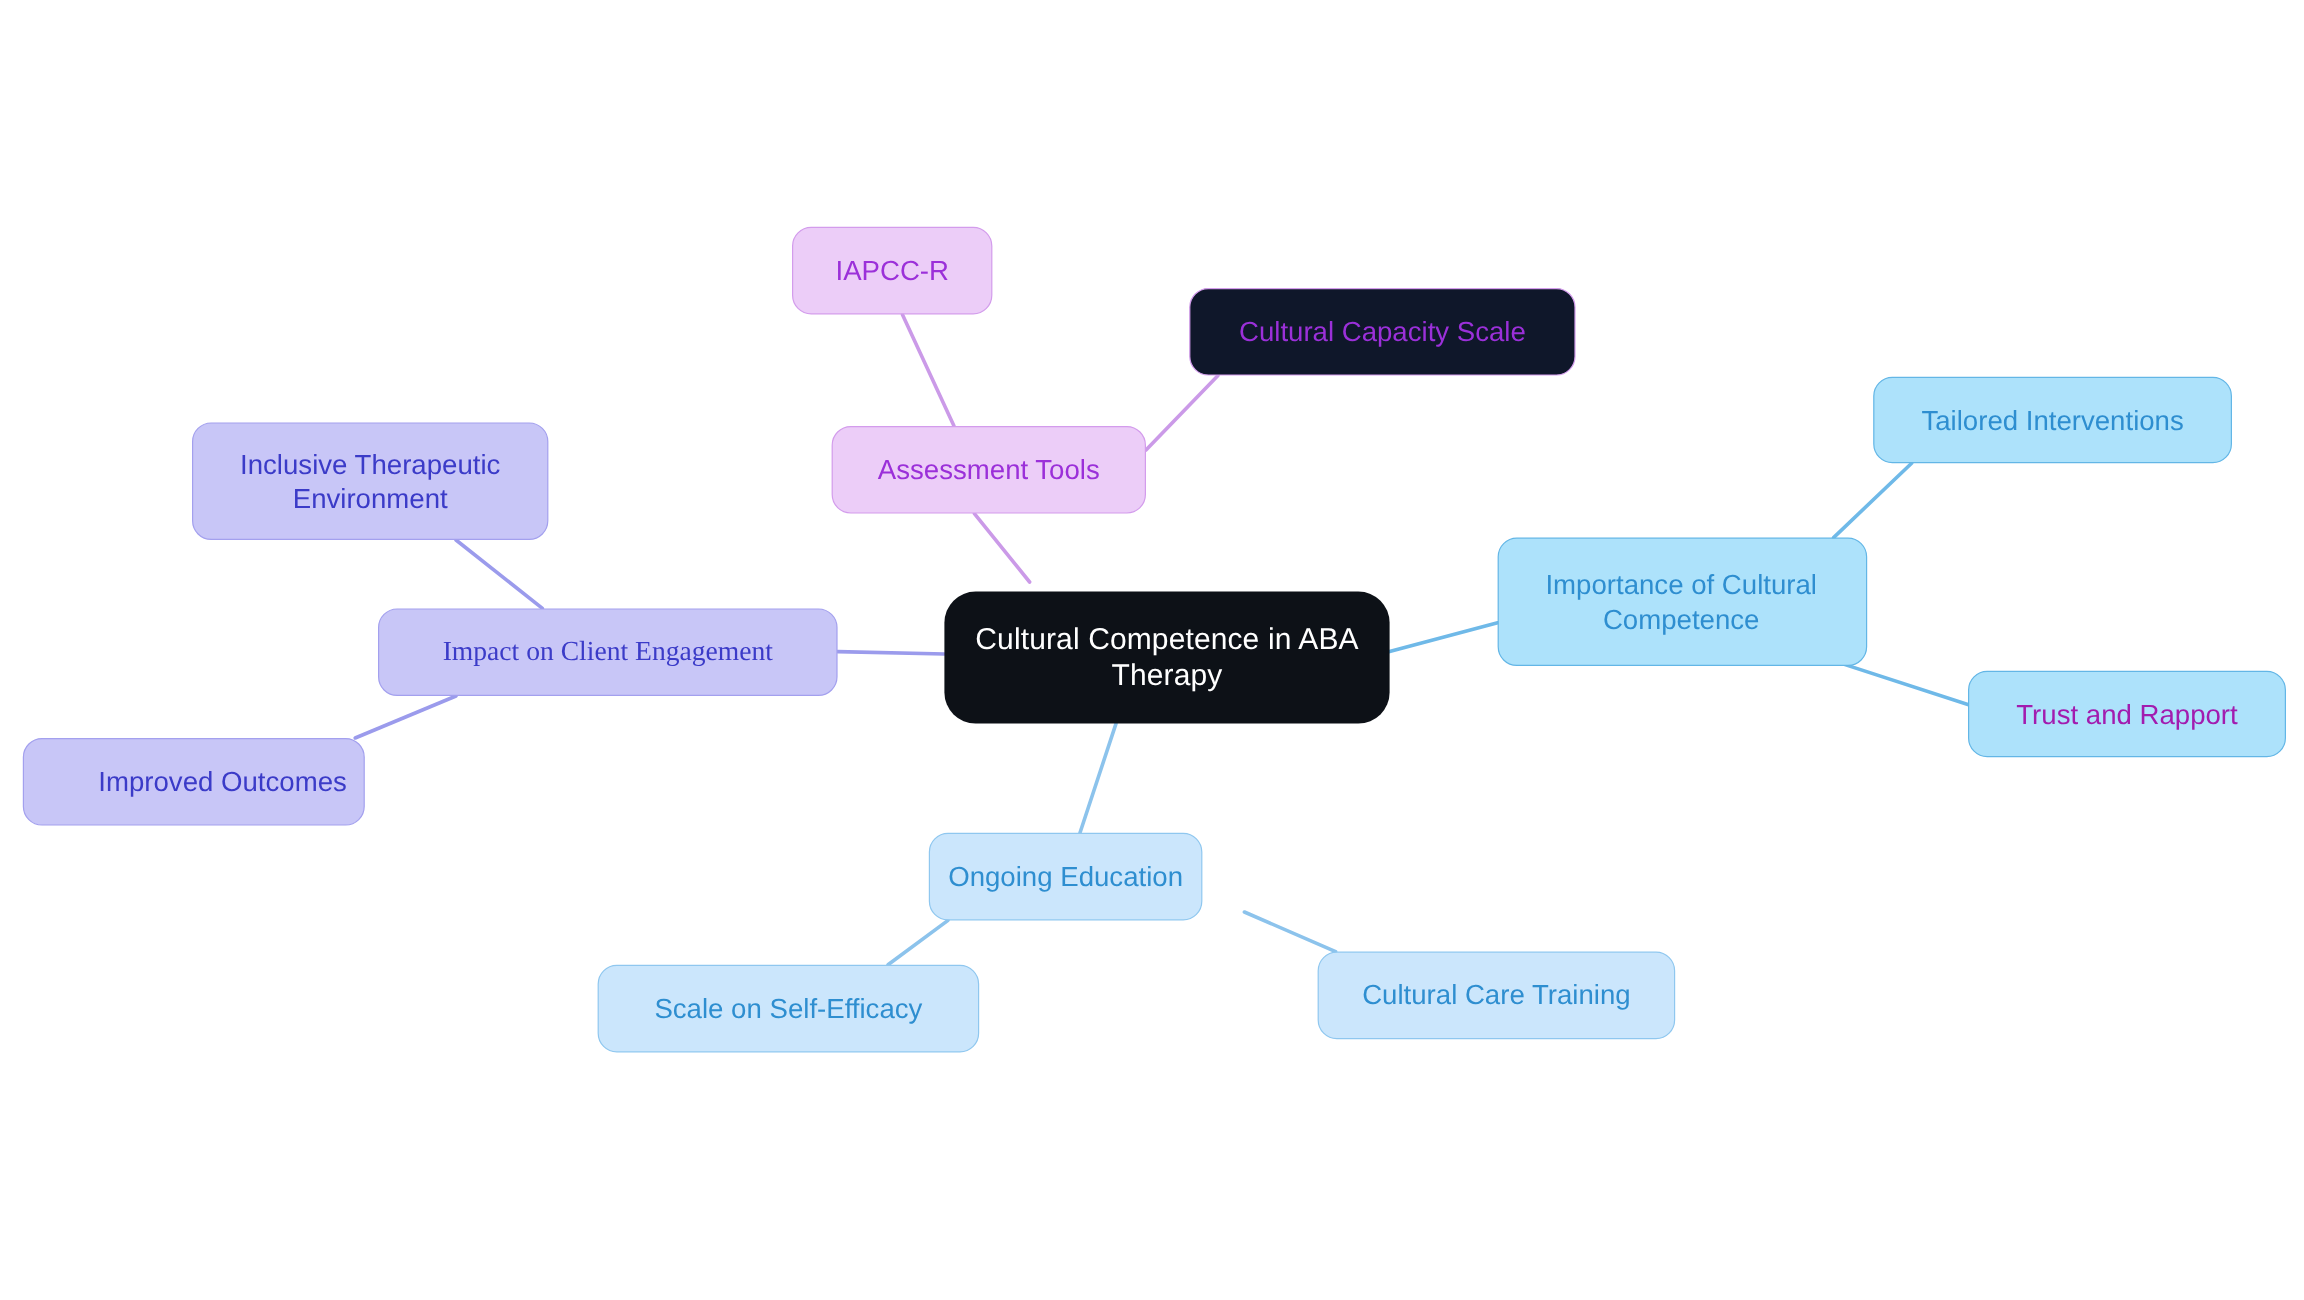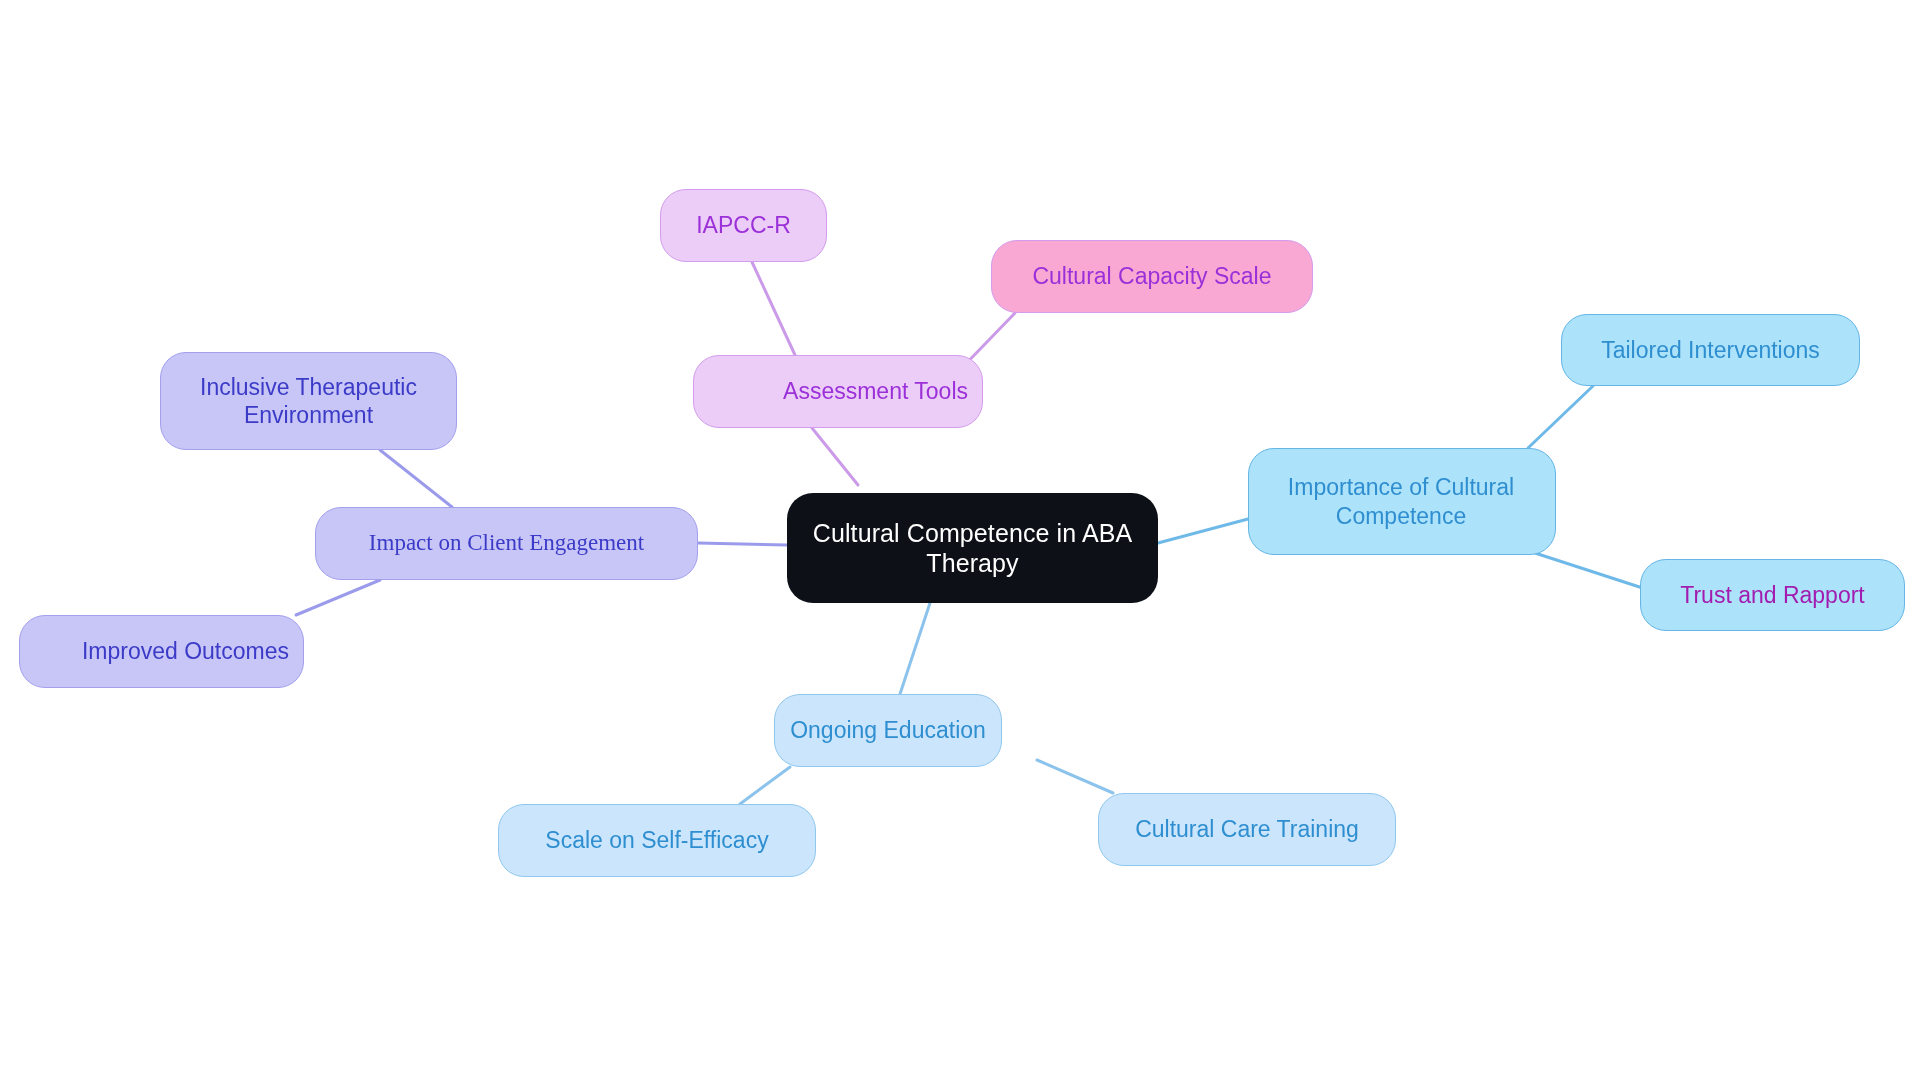--- a/index.html
+++ b/index.html
@@ -27,21 +27,21 @@
     height: 1083px;
     pointer-events: none;
   }
   .node {
     position: absolute;
     box-sizing: border-box;
     display: flex;
     align-items: center;
     justify-content: center;
     text-align: center;
-    border-radius: 26px;
+    border-radius: 16px;
     border-style: solid;
     border-width: 1.5px;
     line-height: 1.22;
     padding: 6px 14px;
     white-space: pre-line;
   }
   .node.root {
     border-radius: 26px;
     border-width: 0;
     font-size: 25px;
@@ -70,23 +70,23 @@
       <line x1="380" y1="580" x2="296" y2="615" stroke="#9b9bec" stroke-width="3" stroke-linecap="round"></line>
       <line x1="930" y1="603" x2="900" y2="694" stroke="#8cc3ec" stroke-width="3" stroke-linecap="round"></line>
       <line x1="790" y1="767" x2="740" y2="804" stroke="#8cc3ec" stroke-width="3" stroke-linecap="round"></line>
       <line x1="1037" y1="760" x2="1113" y2="793" stroke="#8cc3ec" stroke-width="3" stroke-linecap="round"></line>
     </svg>
   <div id="node-layer">
       <div class="node root" style="left: 787px; top: 493px; width: 371px; height: 110px; background: rgb(13, 17, 23); color: rgb(255, 255, 255); border-color: rgb(13, 17, 23);"><span>Cultural Competence in ABA Therapy</span></div>
       <div class="node branch" style="left: 1248px; top: 448px; width: 308px; height: 107px; background: rgb(173, 226, 251); color: rgb(46, 142, 208); border-color: rgb(99, 182, 230); padding-left: 12px;"><span>Importance of Cultural Competence</span></div>
       <div class="node leaf" style="left: 1520px; top: 314px; width: 299px; height: 72px; background: rgb(173, 226, 251); color: rgb(46, 142, 208); border-color: rgb(99, 182, 230); margin-left: 41px;"><span>Tailored Interventions</span></div>
       <div class="node leaf" style="left: 1640px; top: 559px; width: 265px; height: 72px; background: rgb(173, 226, 251); color: #a21caf; border-color: rgb(99, 182, 230);"><span>Trust and Rapport</span></div>
-      <div class="node branch" style="left: 693px; top: 355px; width: 290px; height: 73px; background: rgb(236, 205, 248); color: rgb(155, 48, 217); border-color: rgb(211, 156, 236); justify-content: flex-end;"><span>Assessment Tools</span></div>
+      <div class="node branch" style="left: 693px; top: 355px; width: 262px; height: 73px; background: rgb(236, 205, 248); color: rgb(155, 48, 217); border-color: rgb(211, 156, 236);"><span>Assessment Tools</span></div>
       <div class="node branch" style="left: 315px; top: 507px; width: 383px; height: 73px; background: rgb(200, 198, 247); color: rgb(59, 59, 200); border-color: rgb(163, 160, 238); font-family: Liberation Serif, serif;"><span>Impact on Client Engagement</span></div>
       <div class="node branch" style="left: 774px; top: 694px; width: 228px; height: 73px; background: rgb(203, 230, 252); color: rgb(46, 142, 208); border-color: rgb(143, 199, 239);"><span>Ongoing Education</span></div>
       <div class="node leaf" style="left: 498px; top: 804px; width: 318px; height: 73px; background: rgb(203, 230, 252); color: rgb(46, 142, 208); border-color: rgb(143, 199, 239);"><span>Scale on Self-Efficacy</span></div>
       <div class="node leaf" style="left: 1098px; top: 793px; width: 298px; height: 73px; background: rgb(203, 230, 252); color: rgb(46, 142, 208); border-color: rgb(143, 199, 239);"><span>Cultural Care Training</span></div>
       <div class="node leaf" style="left: 660px; top: 189px; width: 167px; height: 73px; background: rgb(236, 205, 248); color: rgb(155, 48, 217); border-color: rgb(211, 156, 236);"><span>IAPCC-R</span></div>
-      <div class="node leaf" style="left: 991px; top: 240px; width: 322px; height: 73px; background: #f9a8d4; color: rgb(155, 48, 217); border-color: rgb(211, 156, 236);"><span>Cultural Capacity Scale</span></div>
+      <div class="node leaf" style="left: 991px; top: 240px; width: 322px; height: 73px; background: #0f172a; color: rgb(155, 48, 217); border-color: rgb(211, 156, 236);"><span>Cultural Capacity Scale</span></div>
       <div class="node leaf" style="left: 160px; top: 352px; width: 297px; height: 98px; background: rgb(200, 198, 247); color: rgb(59, 59, 200); border-color: rgb(163, 160, 238);"><span>Inclusive Therapeutic Environment</span></div>
       <div class="node leaf" style="left: 19px; top: 615px; width: 285px; height: 73px; background: rgb(200, 198, 247); color: rgb(59, 59, 200); border-color: rgb(163, 160, 238); justify-content: flex-end;"><span>Improved Outcomes</span></div>
     </div>
 </div>
 
 </body></html>

